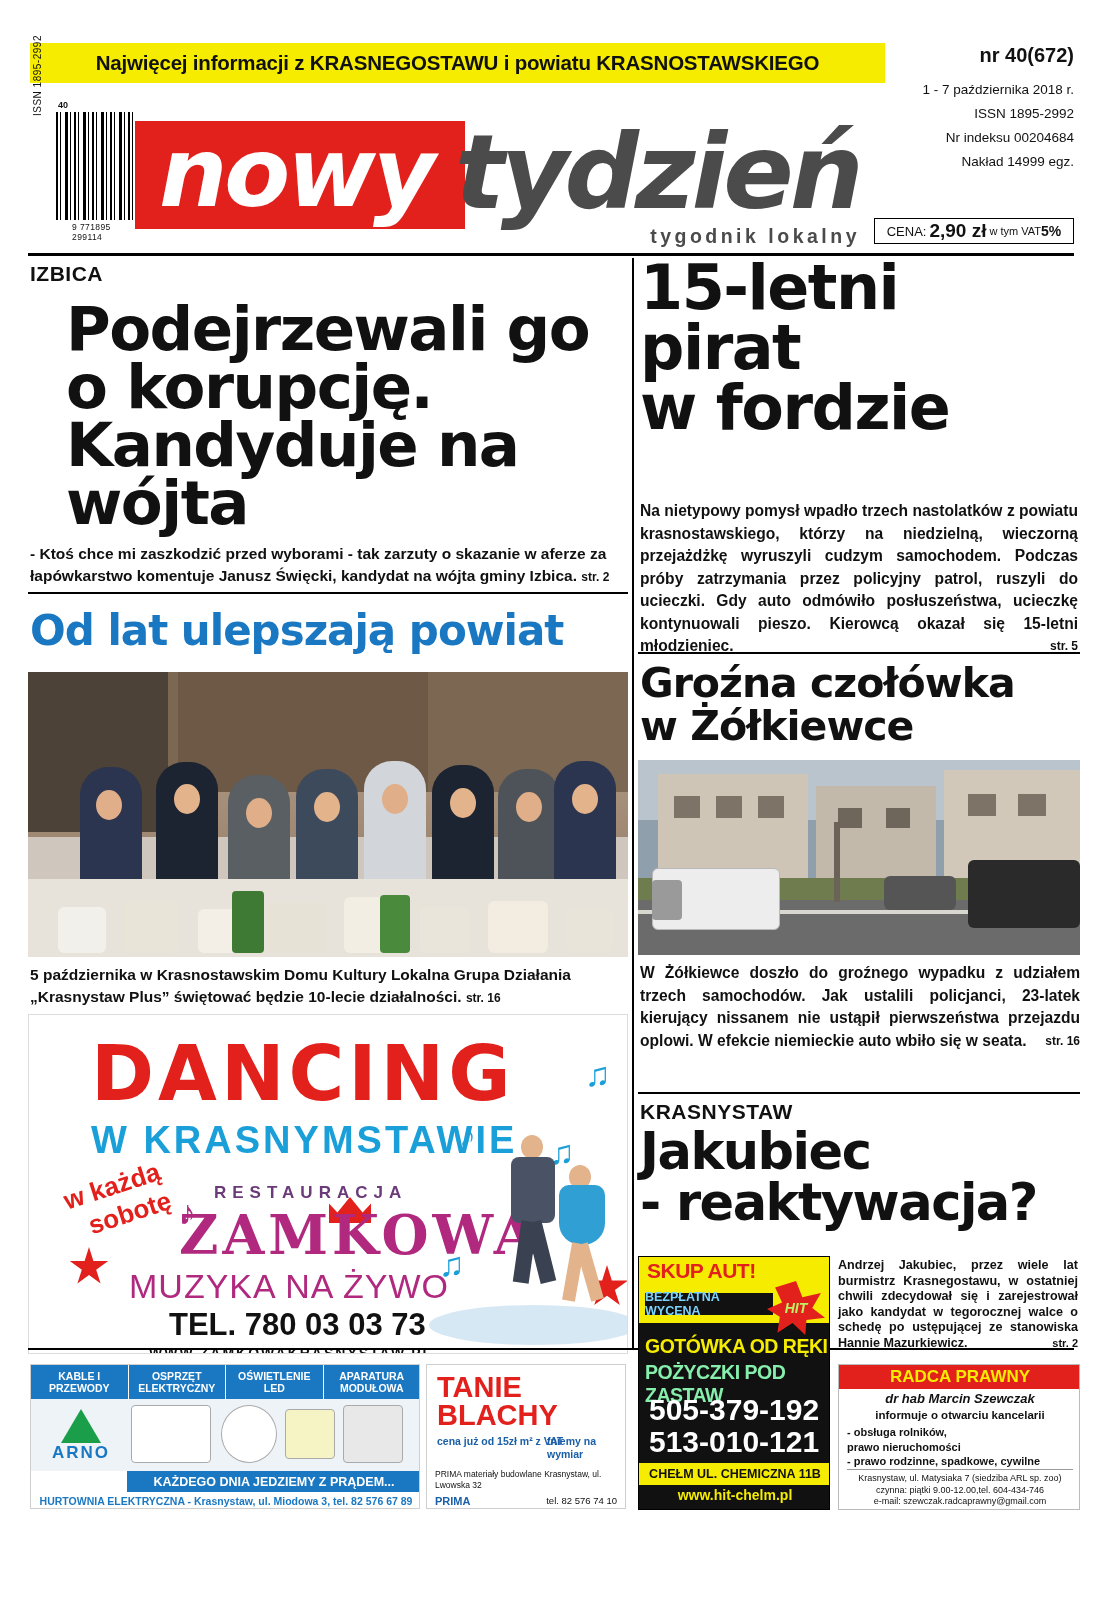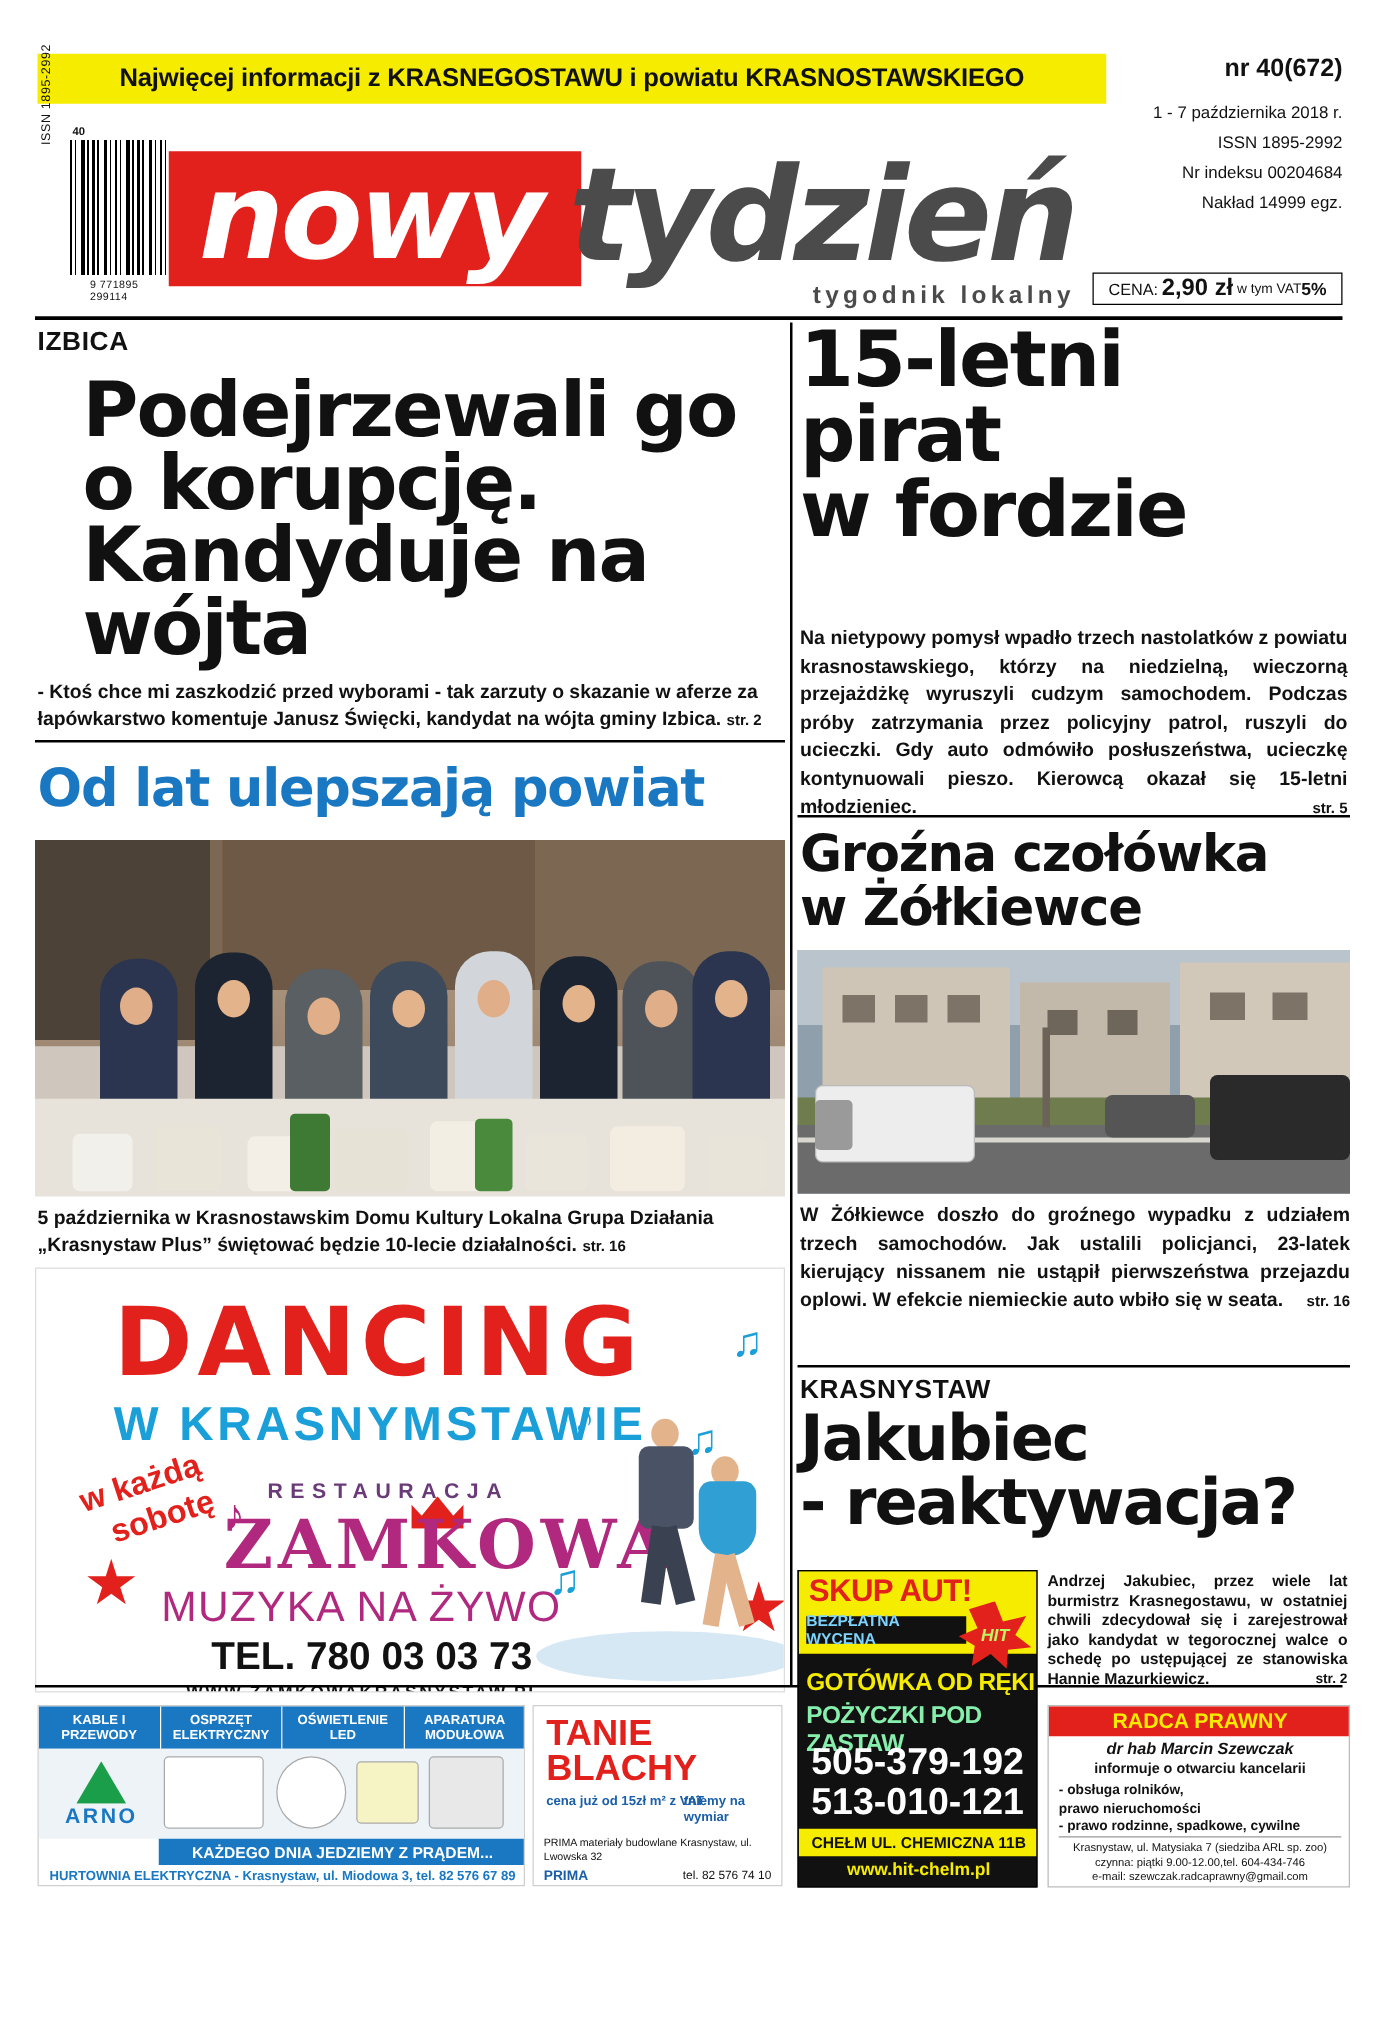--- a/index.html
+++ b/index.html
@@ -258,21 +258,21 @@
     font-size:12.6px; line-height:15.5px; font-weight:bold; text-align:justify;
   }
   .r-body3 .pg { font-size:11px; float:right; }
 
   
   .ad-skup {
     position:absolute; left:638px; top:1256px; width:192px; height:254px;
     background:#111; overflow:hidden; border:1px solid #000;
   }
   .skup-top { position:absolute; left:0; top:0; width:192px; height:66px; background:#f5ec00; }
-  .skup-t1 { position:absolute; left:8px; top:2px; font-size:25px; font-weight:bold; color:#e2201c; letter-spacing:-0.5px; }
+  .skup-t1 { position:absolute; left:8px; top:2px; font-size:21px; font-weight:bold; color:#e2201c; letter-spacing:-0.5px; }
   .skup-t2 {
     position:absolute; left:6px; top:36px; width:128px; height:22px; background:#111;
     color:#7dd3fc; font-size:12.5px; font-weight:bold; display:flex; align-items:center; justify-content:center;
   }
   .skup-hit {
     position:absolute; right:4px; top:24px; width:58px; height:54px; background:#e2201c;
     clip-path:polygon(50% 0,61% 30%,93% 22%,78% 50%,100% 68%,68% 72%,66% 100%,44% 78%,18% 96%,22% 66%,0 52%,26% 40%,14% 12%);
     color:#bef264; font-size:14px; font-weight:bold; display:flex; align-items:center; justify-content:center;font-style:italic;
   }
   .skup-l1 { position:absolute; left:6px; top:78px; font-size:19.5px; font-weight:bold; color:#f5ec00; letter-spacing:-0.5px; }

